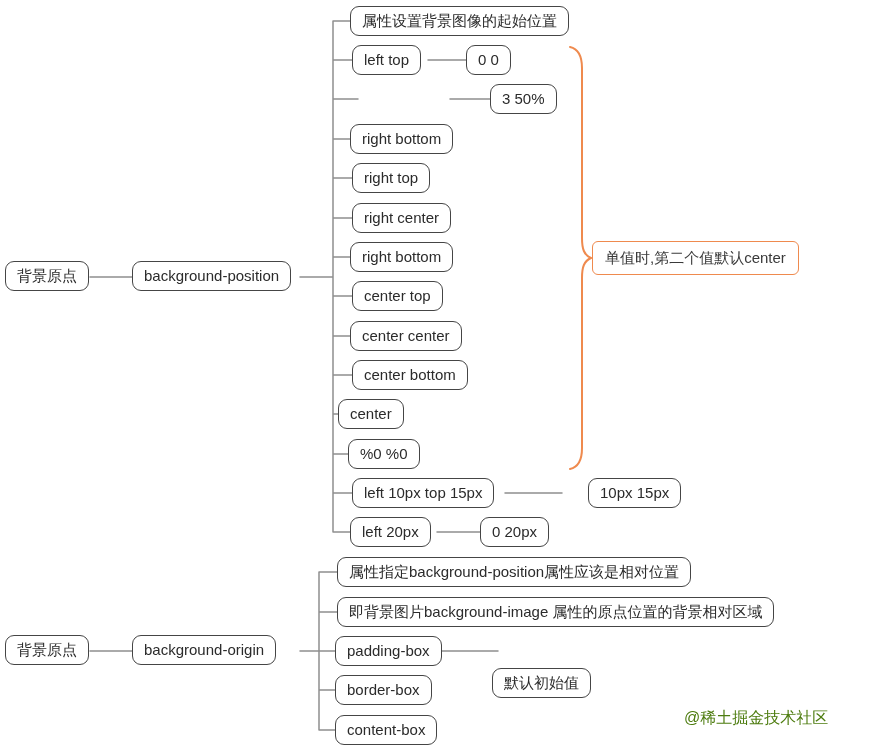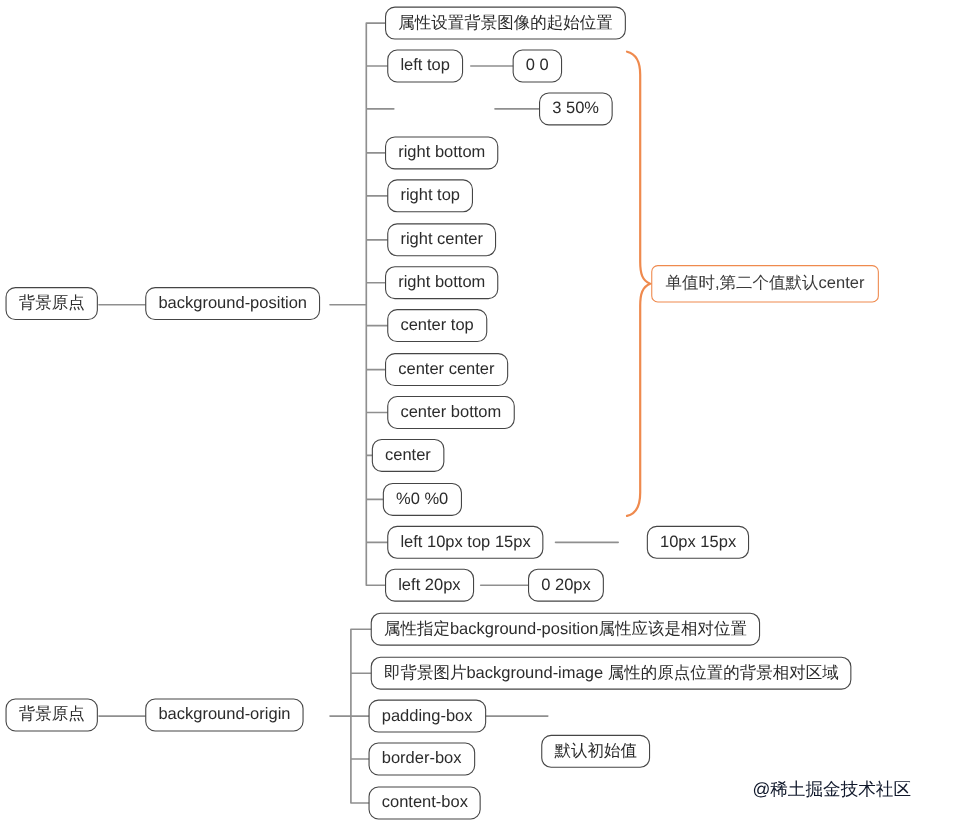--- a/index.html
+++ b/index.html
@@ -15,21 +15,21 @@
     white-space:nowrap;
   }
   .annotation{
     position:absolute;z-index:1;box-sizing:border-box;
     background:#ffffff;border:1.5px solid #ef8a4e;border-radius:6px;
     padding:5px 12px;font-size:15px;line-height:22px;color:#3a3a3a;
     white-space:nowrap;
   }
   .watermark{
     position:absolute;z-index:1;left:684px;top:708px;
-    font-size:16px;color:#0f172a;white-space:nowrap;
+    font-size:16px;color:#4d7c0f;white-space:nowrap;
   }
 </style>
 </head>
 <body>
 
 <div class="canvas">
 
   <svg class="wires" width="872" height="752" viewBox="0 0 872 752">
     <path d="M90 277 H136 M300 277 H333 M333 21 V532
              M333 21 H358 M333 60 H358 M333 99 H358 M333 139 H358

